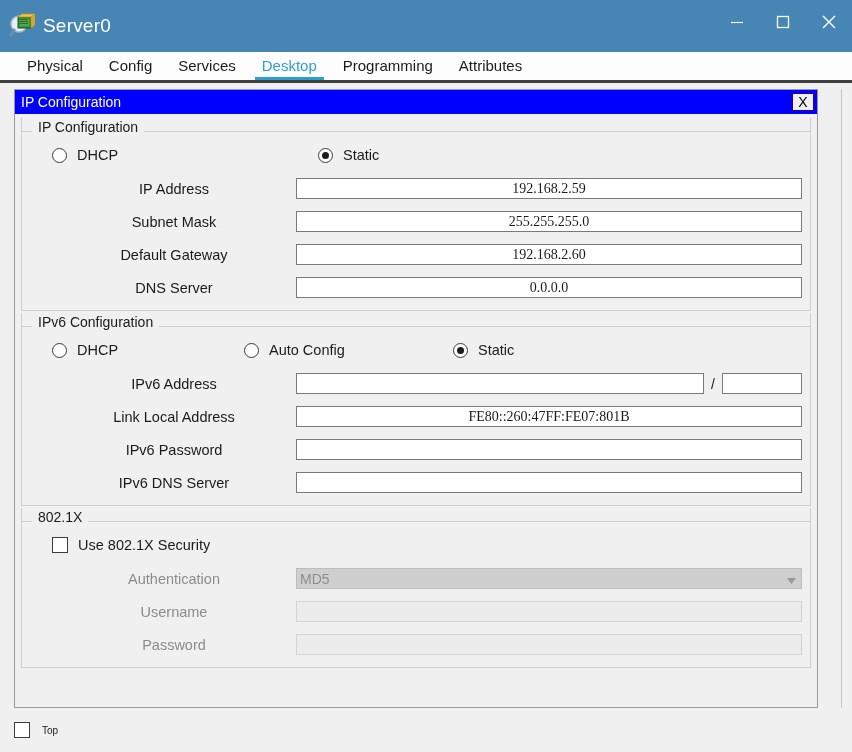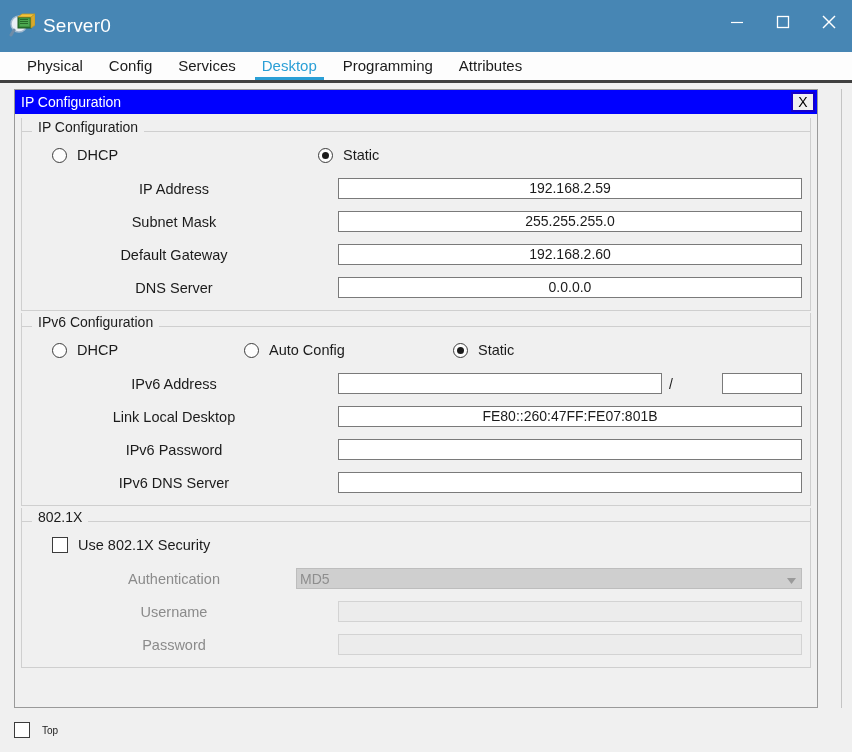--- a/index.html
+++ b/index.html
@@ -219,25 +219,24 @@
   .fld {
     flex: 1;
     height: 21px;
     background: #ffffff;
     border: 1px solid #7a7a7a;
     box-sizing: border-box;
     font-size: 14px;
     color: #1b1b1b;
     padding: 0 3px;
     line-height: 19px;
-    font-family: Liberation Sans, sans-serif;
+    font-family: Liberation Serif, serif;
     white-space: nowrap;
     overflow: hidden;
     outline: none;
-    margin-left: 42px;
   }
   .fld.disabled {
     background: #ececec;
     border: 1px solid #d3d3d3;
     color: #9a9a9a;
   }
   .fld.prefix {
     flex: none;
     width: 80px;
   }
@@ -472,21 +471,21 @@
           </div>
 
           <div class="row">
             <div class="row-lbl">IPv6 Address</div>
             <div class="fld"></div>
             <div class="slash">/</div>
             <div class="fld prefix"></div>
           </div>
 
           <div class="row">
-            <div class="row-lbl">Link Local Desktop</div>
+            <div class="row-lbl">Link Local Address</div>
             <div class="fld">FE80::260:47FF:FE07:801B</div>
           </div>
 
           <div class="row">
             <div class="row-lbl">IPv6 Password</div>
             <div class="fld"></div>
           </div>
 
           <div class="row">
             <div class="row-lbl">IPv6 DNS Server</div>

